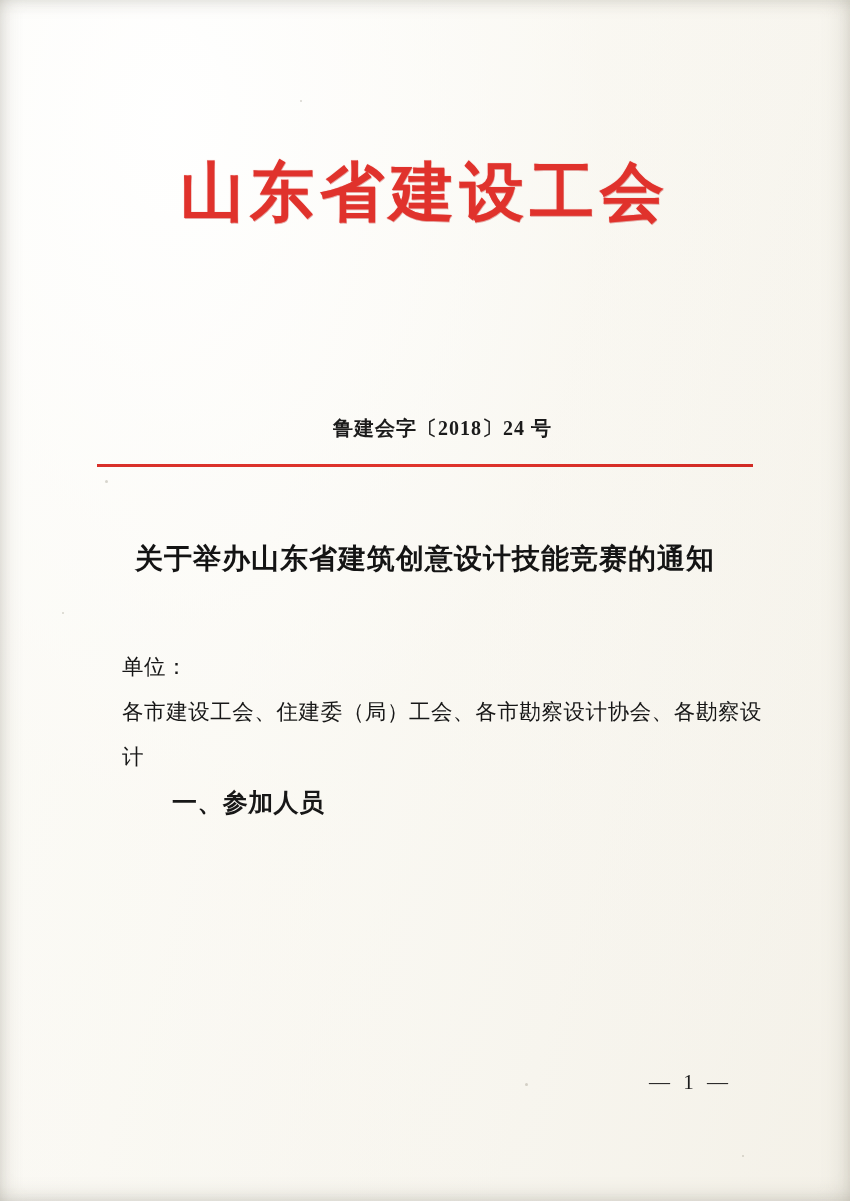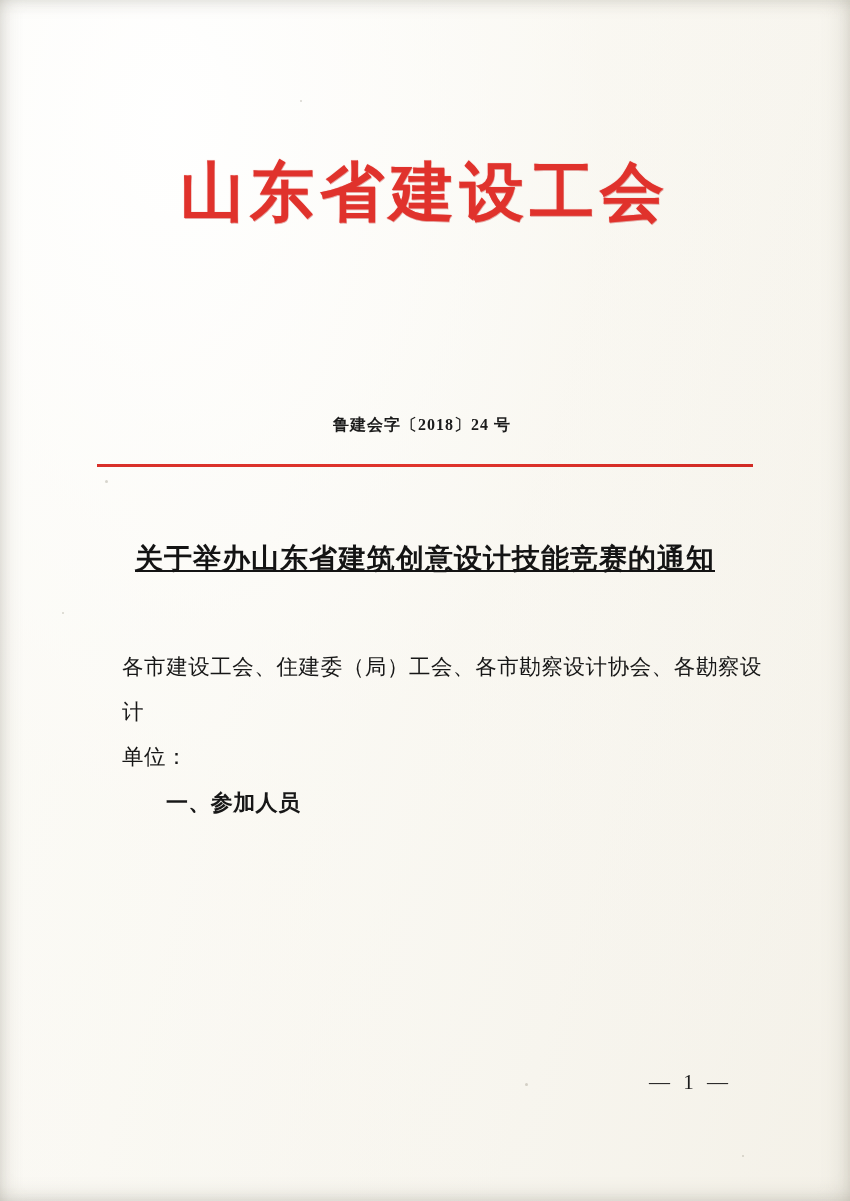--- a/index.html
+++ b/index.html
@@ -53,21 +53,21 @@
     text-shadow: 0 0 1px rgba(224,50,44,0.55), 0.6px 0.6px 0 rgba(190,30,26,0.35);
     white-space: nowrap;
   }
 
   .doc-number {
     position: absolute;
     left: 333px;
     top: 415px;
     font-family: "Liberation Serif", "DejaVu Serif", serif;
     font-weight: bold;
-    font-size: 16px;
+    font-size: 20px;
     letter-spacing: 1px;
     color: #1b1b1b;
   }
 
   .red-rule {
     position: absolute;
     left: 97px;
     right: 97px;
     top: 464px;
     height: 3px;
@@ -78,21 +78,20 @@
     position: absolute;
     left: 0;
     right: 0;
     top: 540px;
     text-align: center;
     font-family: "Liberation Sans", "DejaVu Sans", serif;
     font-weight: bold;
     font-size: 28px;
     letter-spacing: 1px;
     color: #141414;
-    text-decoration: underline;
   }
 
   .body-text {
     position: absolute;
     left: 122px;
     width: 640px;
     top: 645px;
     font-size: 21.5px;
     line-height: 45px;
     color: #171717;
@@ -104,21 +103,21 @@
     text-justify: inter-ideograph;
   }
   .indent {
     text-indent: 2em;
   }
   .section-head {
     margin-top: 6px;
     text-indent: 2em;
     font-family: Liberation Sans, sans-serif;
     font-weight: bold;
-    font-size: 22px;
+    font-size: 25px;
   }
 
   .page-number {
     position: absolute;
     right: 118px;
     top: 1070px;
     font-size: 21px;
     letter-spacing: 4px;
     color: #1b1b1b;
   }
@@ -146,21 +145,21 @@
     <div class="masthead-line">山东省建设工会</div>
   </div>
 
   <div class="doc-number">鲁建会字〔2018〕24 号</div>
 
   <div class="red-rule"></div>
 
   <div class="doc-title">关于举办山东省建筑创意设计技能竞赛的通知</div>
 
   <div class="body-text">
+    <p>单位：</p>
     <p>各市建设工会、住建委（局）工会、各市勘察设计协会、各勘察设计</p>
-    <p>单位：</p>
     <p class="section-head">一、参加人员</p>
   </div>
 
   <div class="page-number">— 1 —</div>
 
   <div class="edge-shadow"></div>
 </div>
 
 </body></html>

